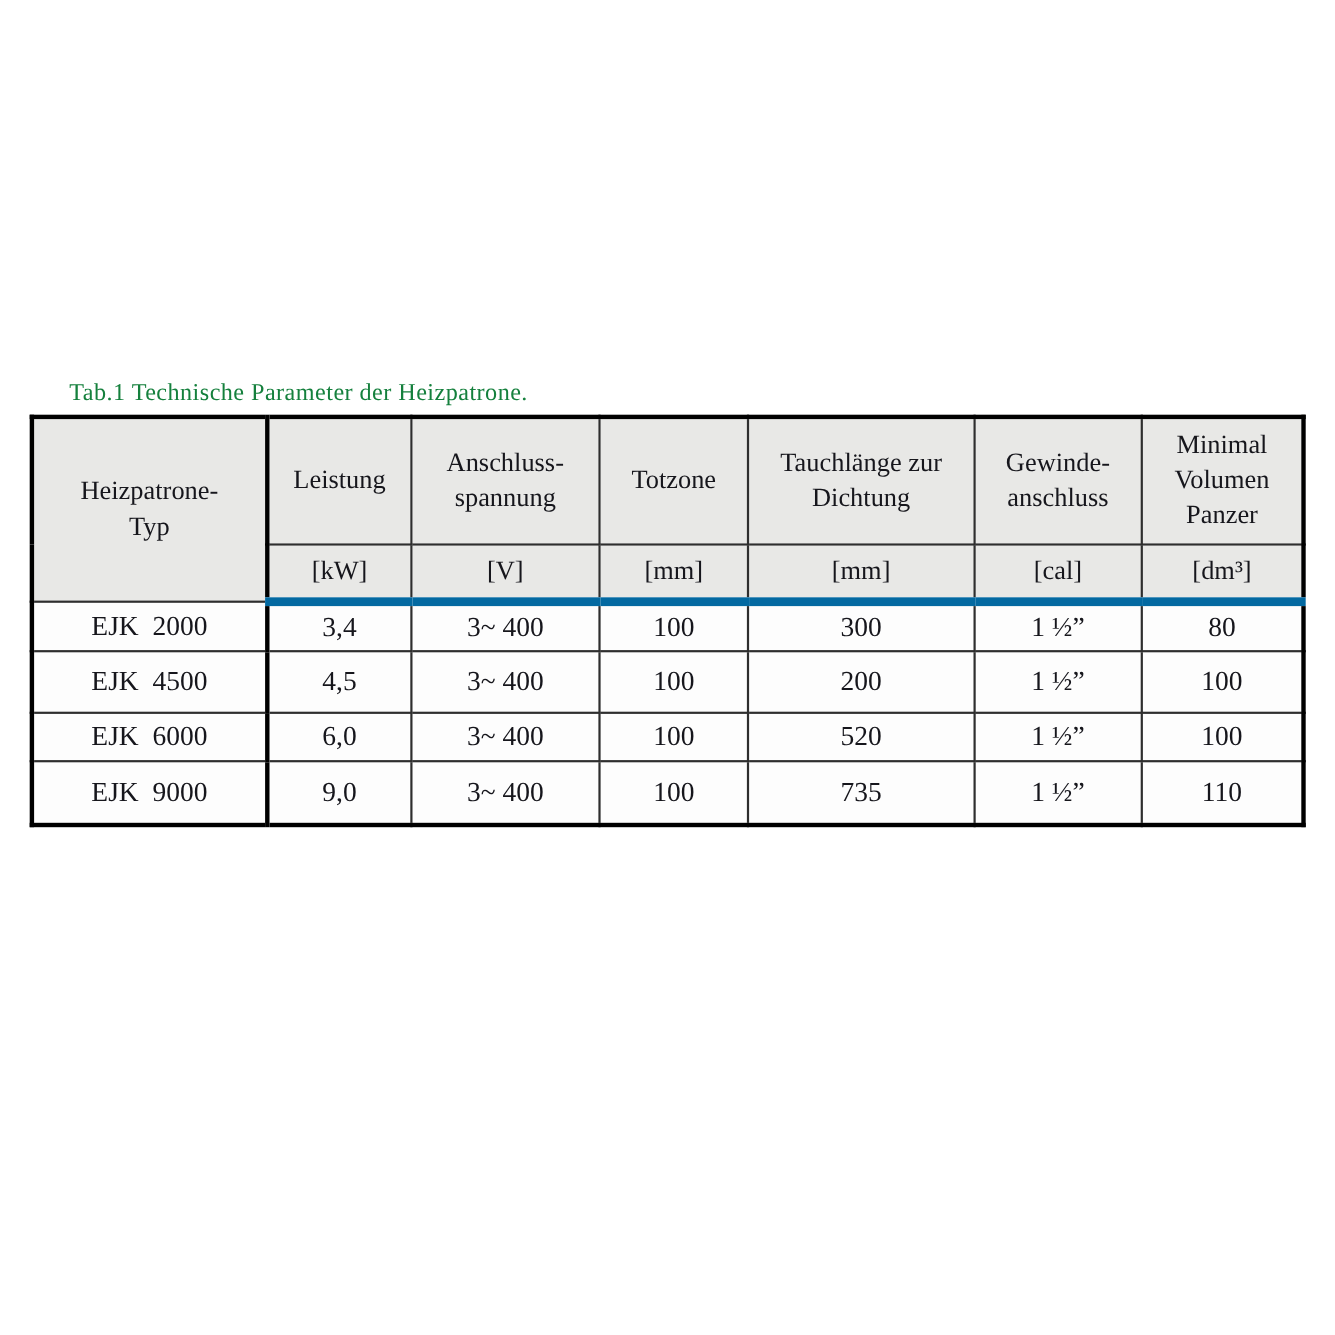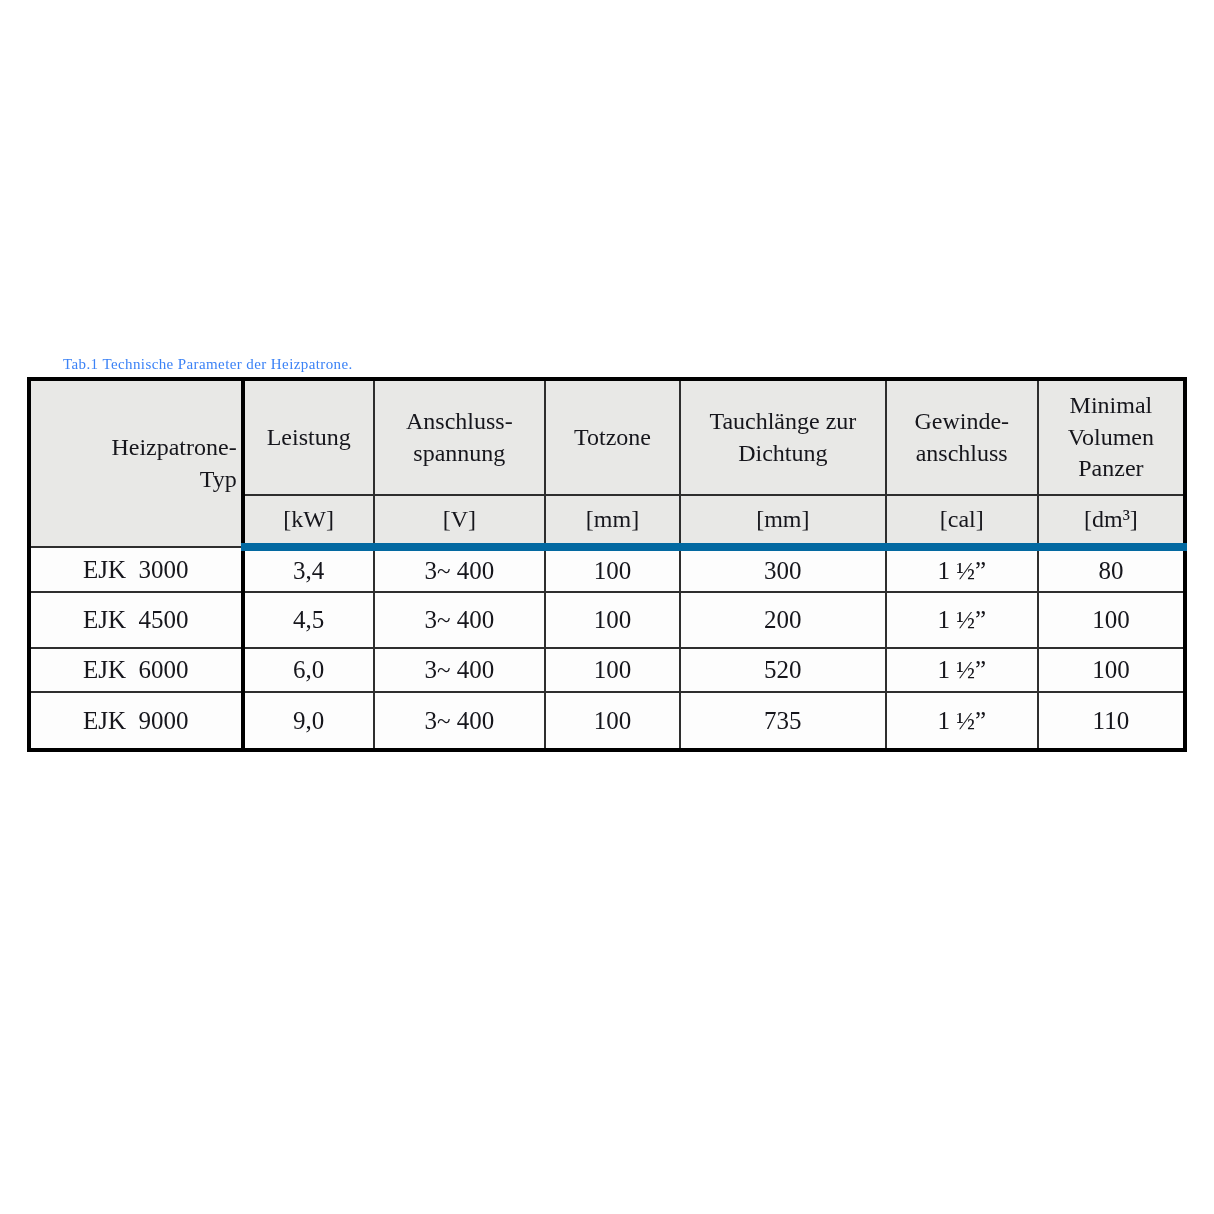--- a/index.html
+++ b/index.html
@@ -7,24 +7,24 @@
     position: relative;
     width: 1214px;
     height: 1214px;
     background: #ffffff;
     overflow: hidden;
     font-family: "Liberation Serif", "DejaVu Serif", serif;
   }
   .doc-title {
     position: absolute;
     left: 63px;
-    top: 356px;
-    font-size: 15px;
+    top: 344px;
+    font-size: 22px;
     letter-spacing: 0.4px;
-    color: #3b82f6;
+    color: #15803d;
     white-space: pre;
   }
   table.params {
     position: absolute;
     left: 27px;
     top: 377px;
     width: 1160px;
     border-collapse: collapse;
     table-layout: fixed;
     background: #fdfdfd;
@@ -43,21 +43,21 @@
   thead th {
     background: #e8e8e6;
     font-weight: normal;
     font-size: 24px;
     line-height: 1.32;
     white-space: pre-line;
   }
   thead tr.hdr-names { height: 116px; }
   thead tr.hdr-units { height: 52px; }
   thead tr.hdr-units th { border-bottom: 8px solid #0369a1; font-family: Liberation Serif, serif; }
-  th.col-type { border-bottom: 4px solid #000000; text-align: right; }
+  th.col-type { border-bottom: 4px solid #000000; }
   .col-type { border-right: 4px solid #000000 !important; }
   tbody td {
     background: #fdfdfd;
     font-size: 25px;
     white-space: pre;
   }
   tbody tr.r0 { height: 45px; }
   tbody tr.r1 { height: 56px; }
   tbody tr.r2 { height: 44px; }
   tbody tr.r3 { height: 58px; }
@@ -99,21 +99,21 @@
         <th>[kW]</th>
         <th>[V]</th>
         <th>[mm]</th>
         <th>[mm]</th>
         <th>[cal]</th>
         <th>[dm³]</th>
       </tr>
     </thead>
     <tbody>
       <tr class="r0">
-        <td class="col-type">EJK  3000</td>
+        <td class="col-type">EJK  2000</td>
         <td>3,4</td>
         <td>3~ 400</td>
         <td>100</td>
         <td>300</td>
         <td>1 ½”</td>
         <td>80</td>
       </tr>
       <tr class="r1">
         <td class="col-type">EJK  4500</td>
         <td>4,5</td>

